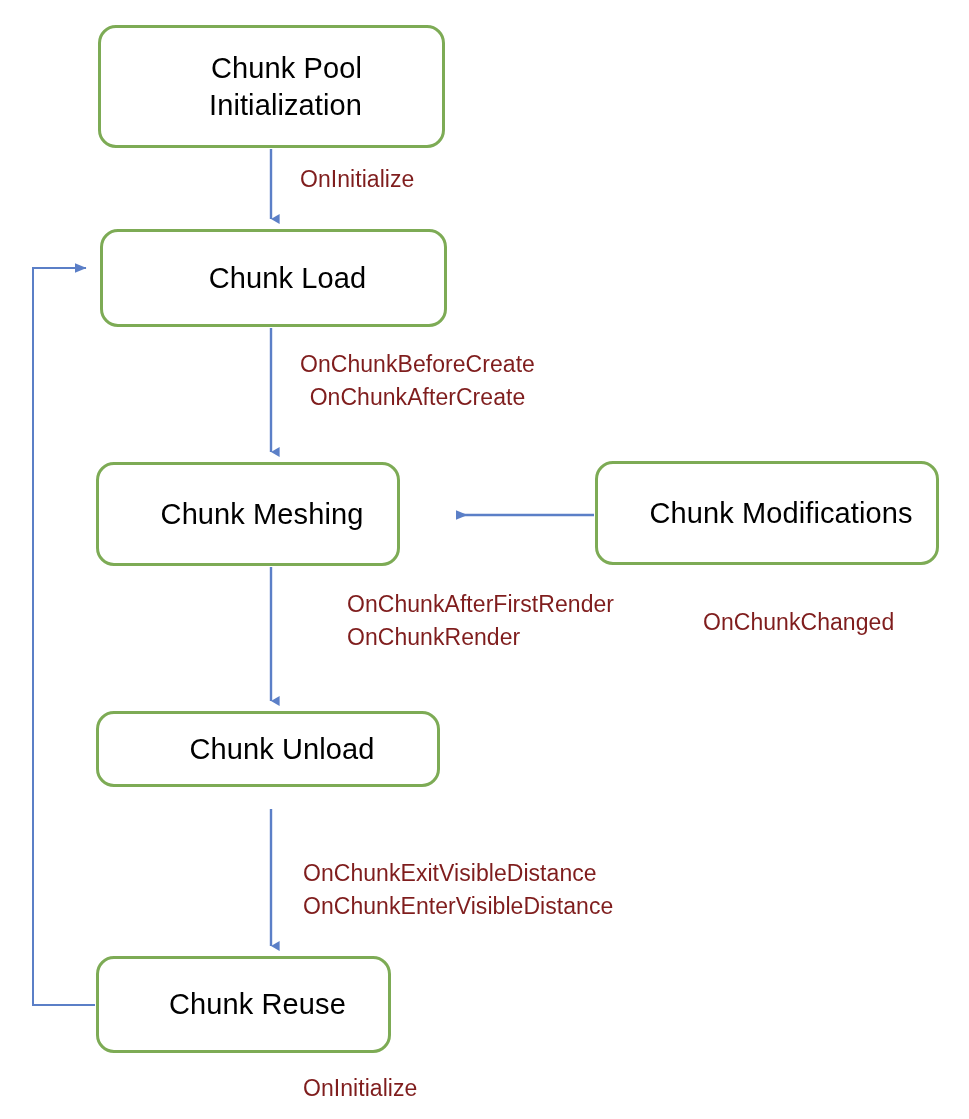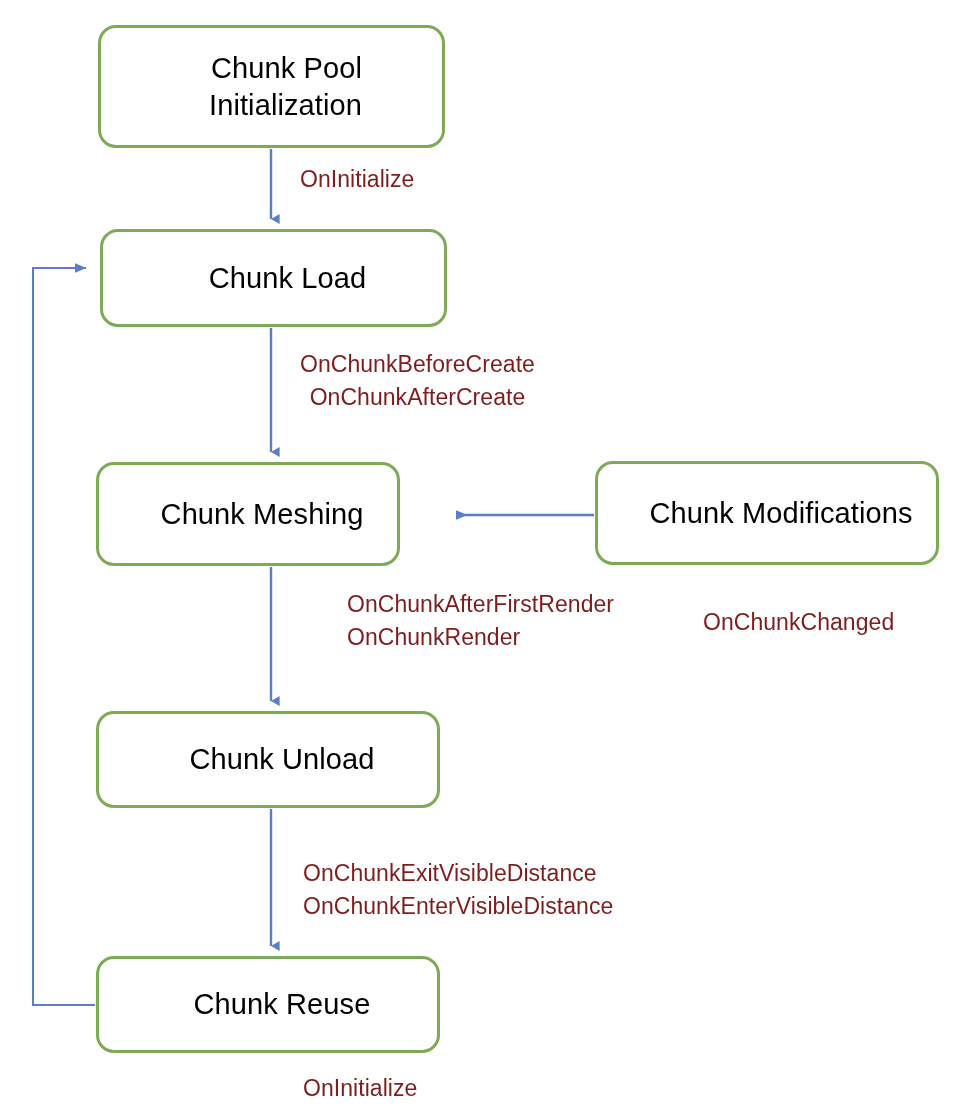--- a/index.html
+++ b/index.html
@@ -97,25 +97,25 @@
   </div>
 
   <div class="node" style="left:96px; top:462px; width:304px; height:104px;">
     <span class="node-label">Chunk Meshing</span>
   </div>
 
   <div class="node" style="left:595px; top:461px; width:344px; height:104px;">
     <span class="node-label">Chunk Modifications</span>
   </div>
 
-  <div class="node" style="left:96px; top:711px; width:344px; height:97px;">
+  <div class="node" style="left:96px; top:711px; width:344px; height:76px;">
     <span class="node-label">Chunk Unload</span>
   </div>
 
-  <div class="node" style="left:96px; top:956px; width:344px; height:97px;">
+  <div class="node" style="left:96px; top:956px; width:295px; height:97px;">
     <span class="node-label">Chunk Reuse</span>
   </div>
 
   <div class="edge-label" style="left:300px; top:163px;">OnInitialize</div>
 
   <div class="edge-label" style="left:300px; top:348px;text-align:center;">OnChunkBeforeCreate
 OnChunkAfterCreate</div>
 
   <div class="edge-label" style="left:303px; top:588px;margin-left:44px;">OnChunkAfterFirstRender
 OnChunkRender</div>

